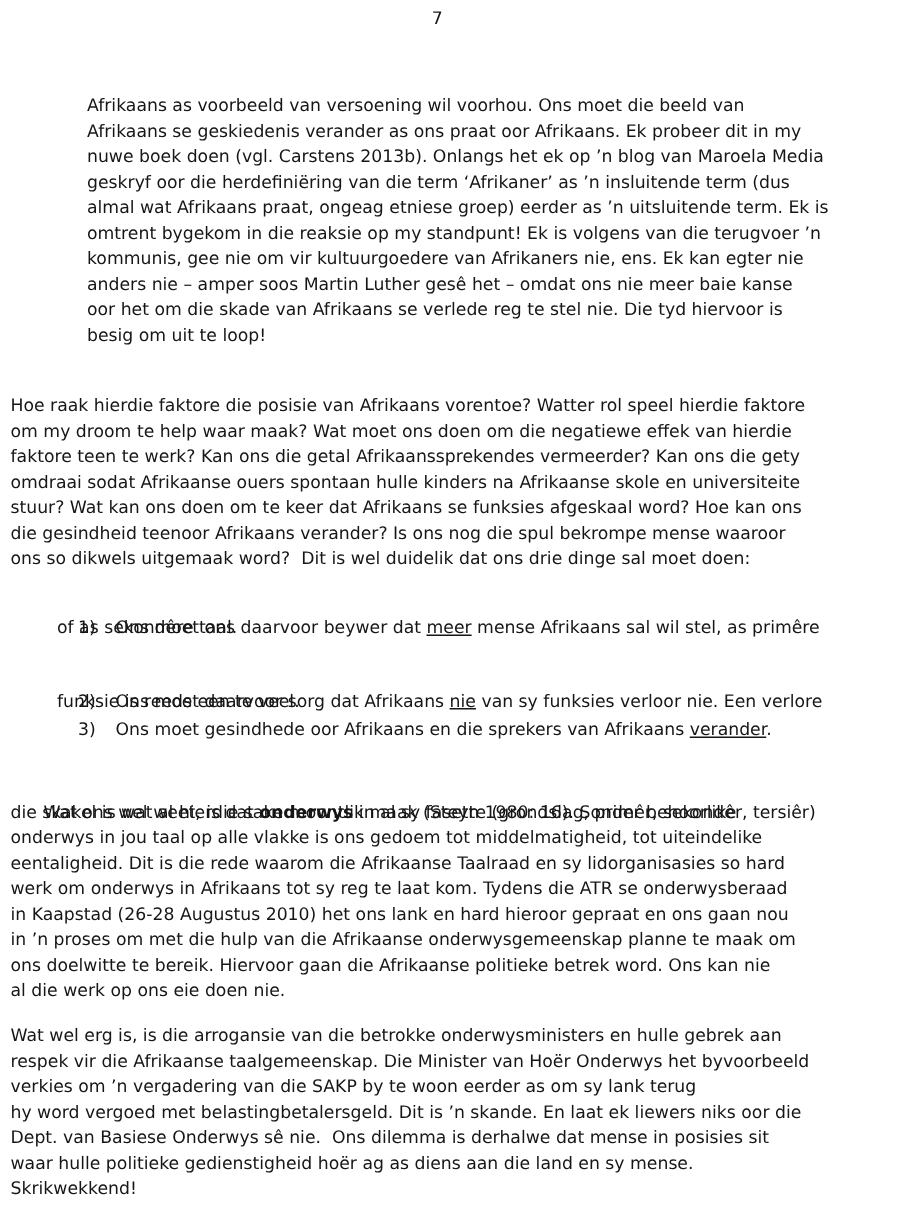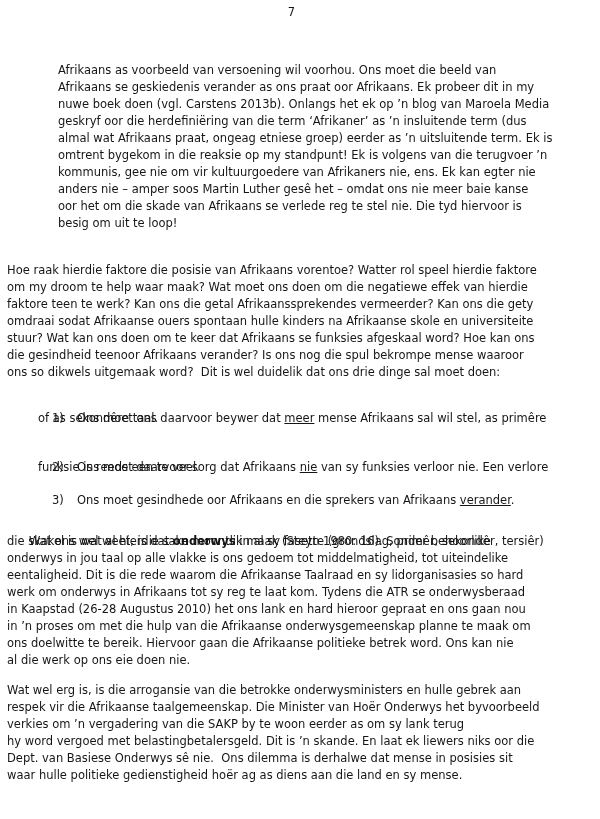--- a/index.html
+++ b/index.html
@@ -64,21 +64,21 @@
     <div class="ln cont">of as sekondêre taal.</div>
   </div>
 
   <div class="block list-item" style="top: 442px;">
     <div class="ln">
       <span class="marker">2)</span><span class="seg">Ons moet daarvoor sorg dat Afrikaans </span><span class="seg u">nie</span><span class="seg"> van sy funksies verloor nie. Een verlore</span>
     </div>
     <div class="ln cont">funksie is reeds een te veel.</div>
   </div>
 
-  <div class="block list-item" style="top: 475px;">
+  <div class="block list-item" style="top: 461px;">
     <div class="ln">
       <span class="marker">3)</span><span class="seg">Ons moet gesindhede oor Afrikaans en die sprekers van Afrikaans </span><span class="seg u">verander</span><span class="seg">.</span>
     </div>
   </div>
 
   <div class="block para-education">
     <div class="ln">
       <span class="seg">Wat ons wel weet, is dat </span><span class="seg b">onderwys</span><span class="seg"> in al sy fasette (grondslag, primêr, sekondêr, tersiêr)</span>
     </div>
     <div>
@@ -93,15 +93,16 @@
       </div>
   </div>
 
   <div class="block para-ministers">
       <div class="ln">Wat wel erg is, is die arrogansie van die betrokke onderwysministers en hulle gebrek aan</div>
       <div class="ln">respek vir die Afrikaanse taalgemeenskap. Die Minister van Hoër Onderwys het byvoorbeeld</div>
       <div class="ln">verkies om ’n vergadering van die SAKP by te woon eerder as om sy lank terug</div>
       <div class="ln">hy word vergoed met belastingbetalersgeld. Dit is ’n skande. En laat ek liewers niks oor die</div>
       <div class="ln">Dept. van Basiese Onderwys sê nie.  Ons dilemma is derhalwe dat mense in posisies sit</div>
       <div class="ln">waar hulle politieke gedienstigheid hoër ag as diens aan die land en sy mense.</div>
+      <div class="ln">Skrikwekkend!</div>
     </div>
 
 </div>
 
 </body></html>

